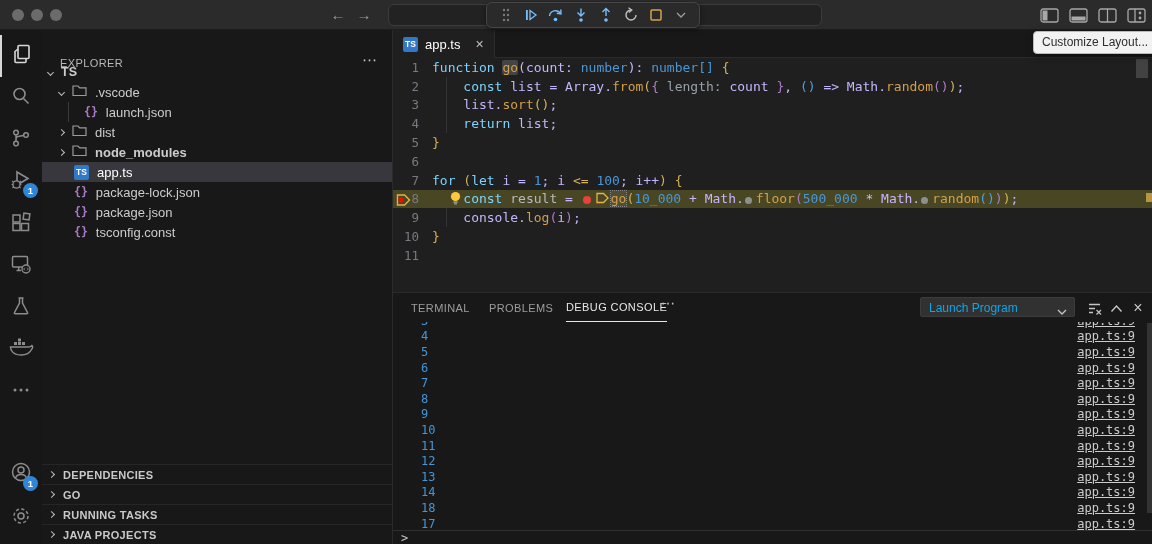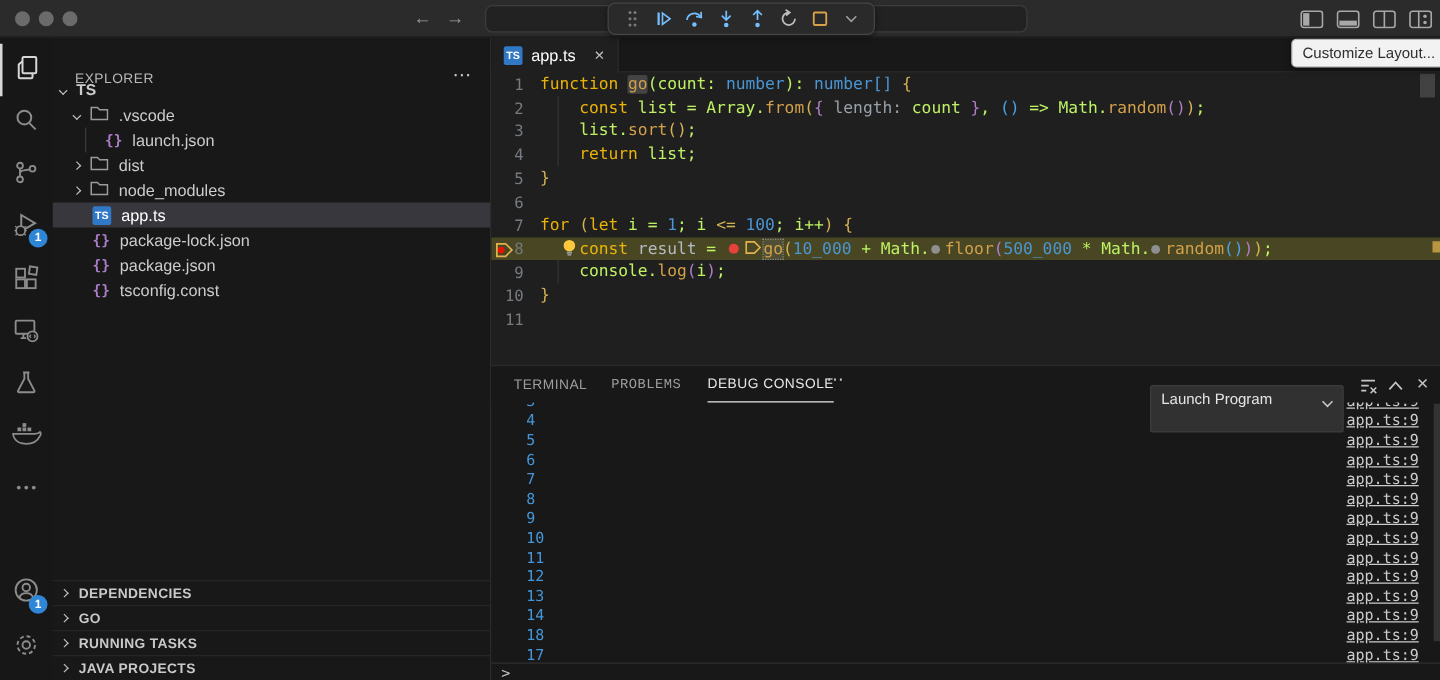--- a/index.html
+++ b/index.html
@@ -62,24 +62,24 @@
     border-right:1px solid #2b2b2b; display:flex; align-items:center; gap:7px; font-size:13px; color:#ffffff; }
   #tab-close { color:#c0c0c0; font-size:14px; margin-left:8px; }
 
   #editor { position:absolute; left:0; top:28px; width:760px; height:234px; overflow:hidden; }
   .code-line { position:absolute; left:0; width:760px; height:18.8px; display:flex; align-items:center;
     font-family:"DejaVu Sans Mono",monospace; font-size:13px; white-space:pre; }
   .code-line .ln { display:inline-block; width:39px; text-align:right; padding-right:13px; color:#767b82; font-size:12.5px; flex:none; }
   .code-line.current { background:#494723; }
   .indent-guide { position:absolute; width:1px; background:#343434; left:52.5px; }
 
-  .tk-kw  { color:#eab308; }
+  .tk-kw  { color:#7dd3fc; }
   .tk-fn  { color:#d2a04a; }
   .tk-num { color:#4a96d4; }
-  .tk-def { color:#bef264;margin-top:12px; }
+  .tk-def { color:#c4b5fd;margin-top:12px; }
   .tk-prop{ color:#98a0a8; }
   .tk-res { color:#b5bac1; }
   .tk-b1  { color:#d4b153; }
   .tk-b2  { color:#b07cc6; }
   .tk-b3  { color:#4aa0e0; }
   .tk-op  { color:#d4b153; }
   .tk-go-def  { color:#d2a04a; background:rgba(99,99,99,.55); border-radius:2px; }
   .tk-go-call { color:#d2a04a; background:rgba(99,99,99,.28); outline:1px dotted #8a8a8a; }
   .inline-dot { display:inline-block; border-radius:50%; position:relative; top:0.5px; }
   .inline-dot.red  { width:8px; height:8px; background:#e8413c; margin:0 5px 0 2px; }
@@ -93,22 +93,22 @@
 
   
   #panel { position:absolute; left:0; top:262px; width:760px; height:252px; background:#181818; border-top:1px solid #2b2b2b; }
   #panel-header { position:absolute; left:0; top:0; width:760px; height:29px; background:#181818; z-index:5; }
   .panel-tab { position:absolute; top:0; height:29px; display:flex; align-items:center; font-size:11px;
     letter-spacing:.4px; color:#9d9d9d; }
   .panel-tab.active { color:#e7e7e7; border-bottom:1px solid #e7e7e7; }
   #panel-more { position:absolute; top:2px; color:#c5c5c5; font-size:14px; letter-spacing:1px; }
   #filter-box { position:absolute; left:370px; top:4px; width:150px; height:22px; background:#313131;
     border:1px solid #3c3c3c; border-radius:2px; color:#8e8e8e; font-size:12px; padding:3px 6px; white-space:nowrap; overflow:hidden; }
-  #session-select { position:absolute; left:527px; top:4px; width:155px; height:38px; background:#313131;
-    border:1px solid #3c3c3c; border-radius:2px; color:#e5e5e5; font-size:12px; padding:3px 22px 3px 8px; white-space:nowrap;margin-top:11px; }
+  #session-select { position:absolute; left:527px; top:4px; width:155px; height:20px; background:#313131;
+    border:1px solid #3c3c3c; border-radius:2px; color:#0ea5e9; font-size:12px; padding:3px 22px 3px 8px; white-space:nowrap; }
   #session-chev { position:absolute; right:7px; top:7px; }
   .panel-icon { position:absolute; top:7px; width:16px; height:16px; display:flex; align-items:center; justify-content:center; color:#c5c5c5; }
 
   .console-row { position:absolute; left:0; width:746px; height:15.6px; display:flex; align-items:center;
     justify-content:space-between; font-family:"DejaVu Sans Mono",monospace; font-size:12px; }
   .console-row .cv { margin-left:28px; color:#4496d8; }
   .console-row .cl { margin-right:4px; color:#cccccc; text-decoration:underline; }
   #console-input { position:absolute; left:0; top:237px; width:760px; height:15px; border-top:1px solid #2f2f2f;
     font-family:"DejaVu Sans Mono",monospace; font-size:12px; color:#c5c5c5; padding-left:8px; }
   #panel-scroll { position:absolute; right:0px; top:30px; width:6px; height:190px; background:rgba(121,121,121,.28); }
@@ -320,21 +320,21 @@
         <span>launch.json</span>
       </div>
       <div class="tree-row" style="top: 92px;">
         <span style="display: inline-block; width: 17px;"></span>
         <span class="chev right" style="margin: 0px 8px 0px 0px;"></span>
         <span style="margin-right: 8px;"><svg width="15" height="13" viewBox="0 0 15 13">
             <path d="M1 2 H6 L7.7 3.8 H14 V11.5 H1 Z" fill="none" stroke="#9b9b9b" stroke-width="1.2"></path>
           </svg></span>
         <span>dist</span>
       </div>
-      <div class="tree-row" style="top: 112px;">
+      <div class="tree-row" style="top: 112px; font-weight: bold;">
         <span style="display: inline-block; width: 17px;"></span>
         <span class="chev right" style="margin: 0px 8px 0px 0px;"></span>
         <span style="margin-right: 8px;"><svg width="15" height="13" viewBox="0 0 15 13">
             <path d="M1 2 H6 L7.7 3.8 H14 V11.5 H1 Z" fill="none" stroke="#9b9b9b" stroke-width="1.2"></path>
           </svg></span>
         <span>node_modules</span>
       </div>
       <div class="tree-row selected" style="top: 132px;">
         <span style="display: inline-block; width: 32px;"></span>
         <span class="ts-icon" style="margin-right: 8px;">TS</span>
@@ -418,21 +418,21 @@
         </svg>
     </div>
     <div id="ed-scroll-thumb"></div>
     <div id="ruler-mark" style="top:135px"></div>
   </div>
 
   <div id="panel">
     <div id="panel-header">
       <div id="panel-tabs">
           <div class="panel-tab" style="left: 18px;">TERMINAL</div>
-          <div class="panel-tab" style="left: 96px; font-family: Liberation Mono, monospace;">PROBLEMS</div>
+          <div class="panel-tab" style="left: 96px;">PROBLEMS</div>
           <div class="panel-tab active" style="left: 173px;">DEBUG CONSOLE</div>
         </div>
       <span id="panel-more" style="left:268px">⋯</span>
       <div id="session-select">
         <span>Launch Program</span>
         <span id="session-chev">
           <svg width="10" height="7" viewBox="0 0 10 7">
               <path d="M1 1 L5 5 L9 1" fill="none" stroke="#c5c5c5" stroke-width="1.3"></path>
             </svg>
         </span>

